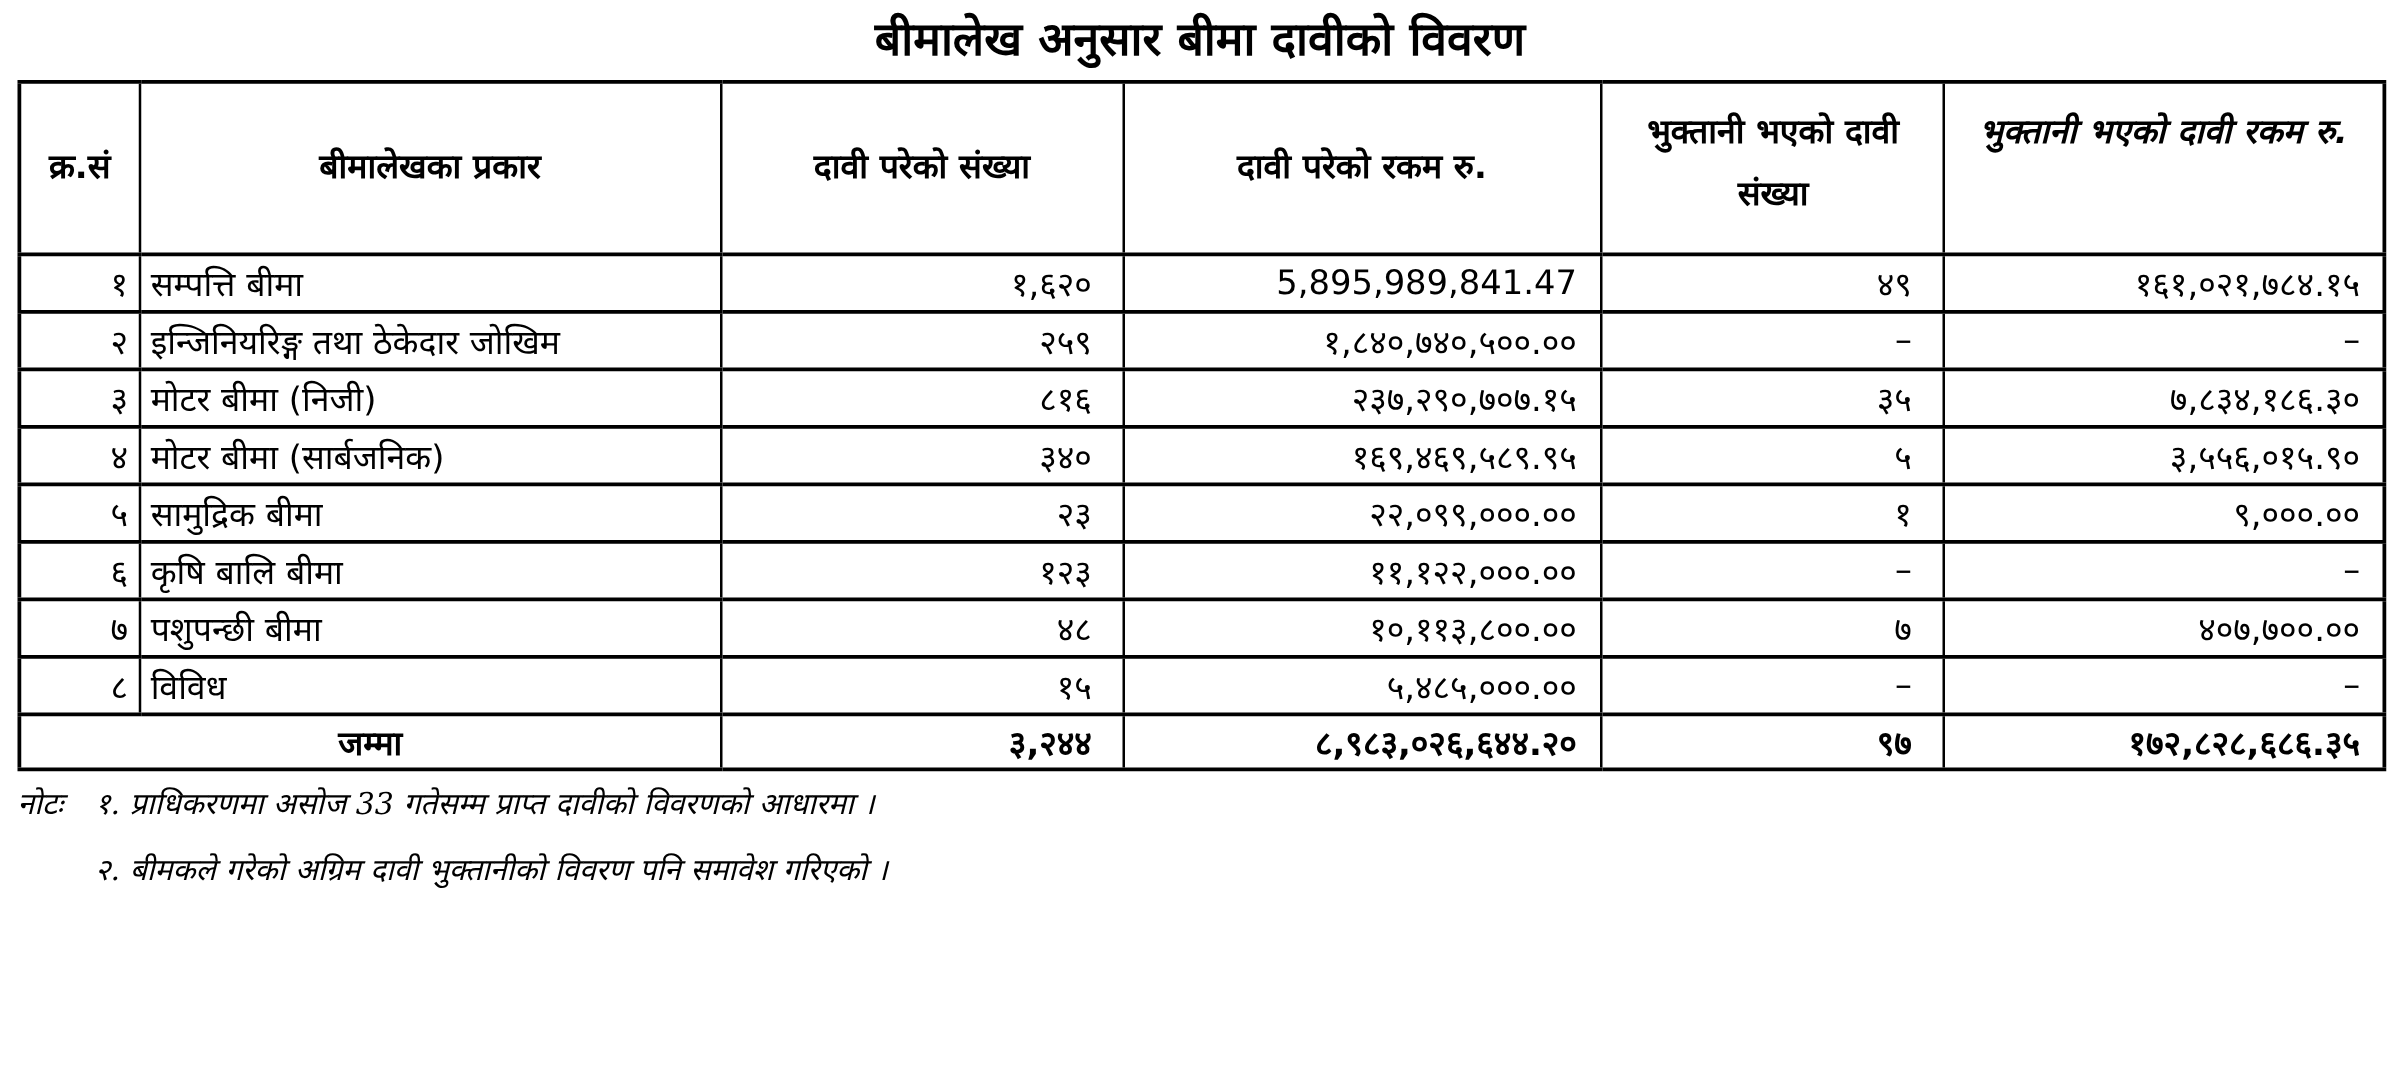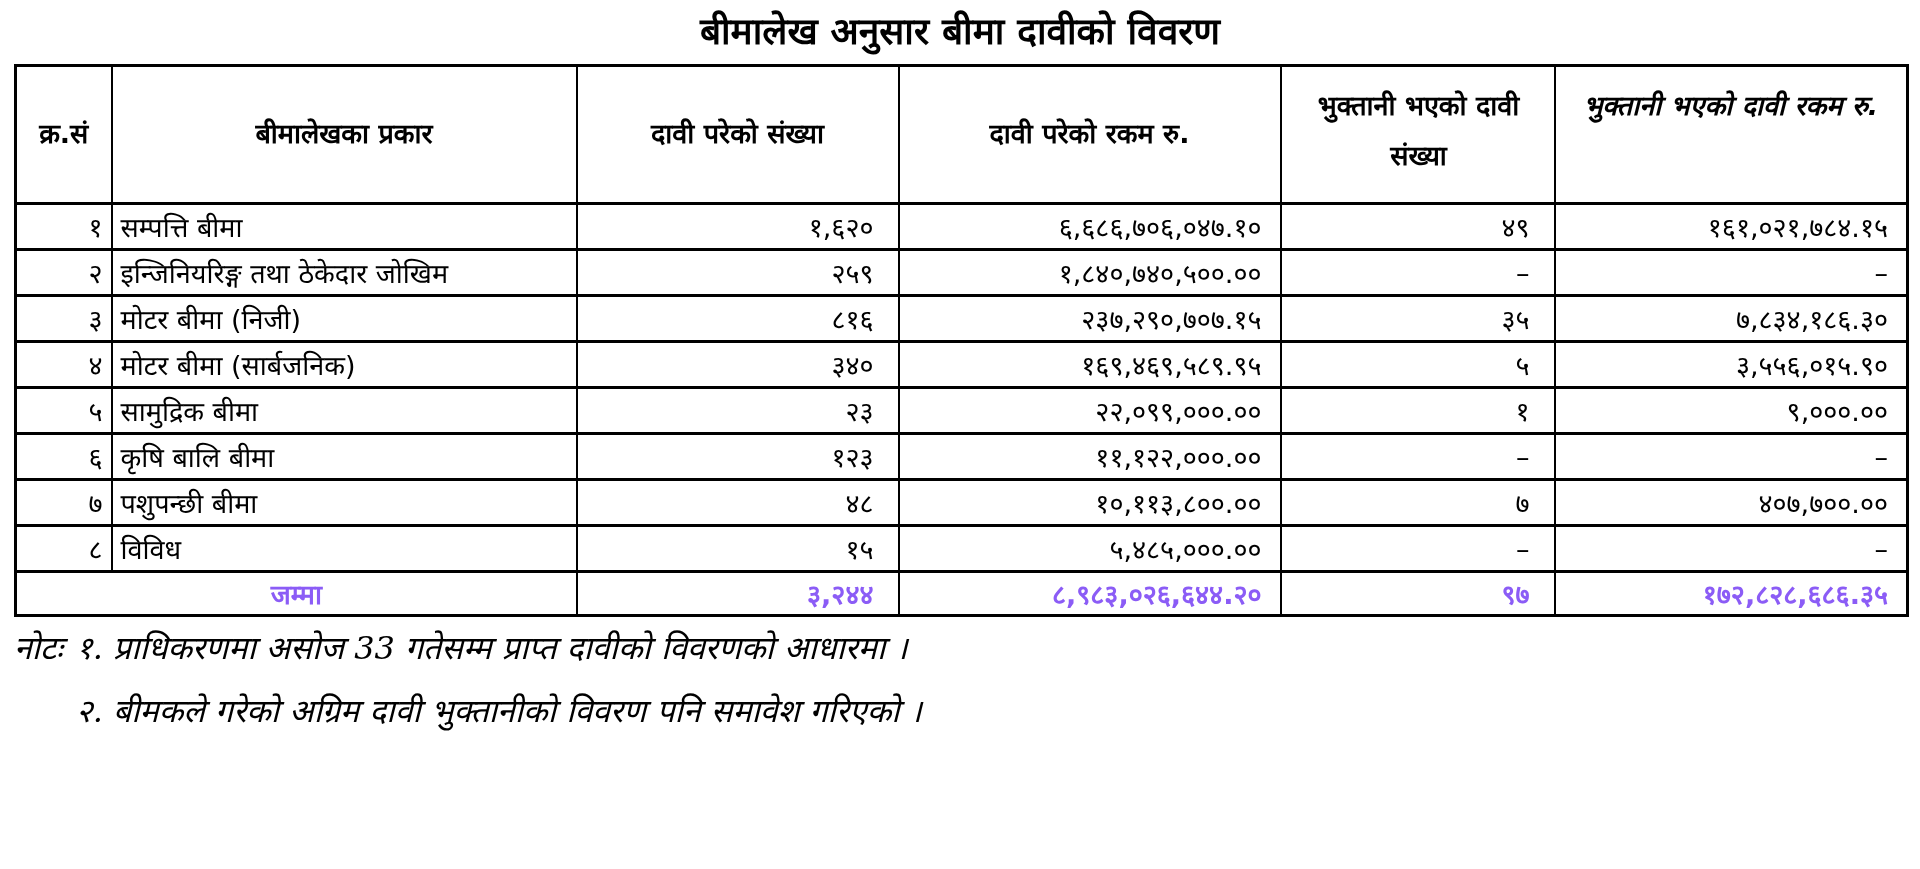--- a/index.html
+++ b/index.html
@@ -48,30 +48,30 @@
   thead th.h-paid-amount { text-align: center; vertical-align: top; padding: 14px 8px 0 8px; font-style: italic; }
 
   tbody td { height: 46px; vertical-align: middle; }
   td.c-sn   { text-align: right; padding-right: 8px; }
   td.c-type { text-align: left;  padding-left: 8px; }
   td.c-num  { text-align: right; padding-right: 24px; }
   td.c-amt  { text-align: right; padding-right: 18px; }
 
   tr.total-row td {
     font-weight: bold;
-    color: #8b5cf6;
+    color: #000000;
     height: 44px;
   }
   tr.total-row td.t-label { text-align: center; }
 
   .notes {
     margin-top: 8px;
     font-style: italic;
     font-family: "DejaVu Serif", serif;
-    font-size: 32px;
+    font-size: 24px;
   }
   .note-line { display: flex; margin-bottom: 18px; }
   .note-prefix { width: 62px; flex: 0 0 62px; }
   .note-items { flex: 1; }
   .note-item { margin-bottom: 20px; }
 </style>
 </head>
 <body>
 
 <div class="page">
@@ -96,21 +96,21 @@
         <th class="h-paid-count">भुक्तानी भएको दावी संख्या</th>
         <th class="h-paid-amount">भुक्तानी भएको दावी रकम रु.</th>
       </tr>
     </thead>
     <tbody>
 
       <tr>
     <td class="c-sn">१</td>
     <td class="c-type">सम्पत्ति बीमा</td>
     <td class="c-num">१,६२०</td>
-    <td class="c-amt">६,६८६,७०६,०४७.१०</td>
+    <td class="c-amt">5,895,989,841.47</td>
     <td class="c-num">४९</td>
     <td class="c-amt">१६१,०२१,७८४.१५</td>
   </tr>
         <tr>
     <td class="c-sn">२</td>
     <td class="c-type">इन्जिनियरिङ्ग तथा ठेकेदार जोखिम</td>
     <td class="c-num">२५९</td>
     <td class="c-amt">१,८४०,७४०,५००.००</td>
     <td class="c-num">–</td>
     <td class="c-amt">–</td>

